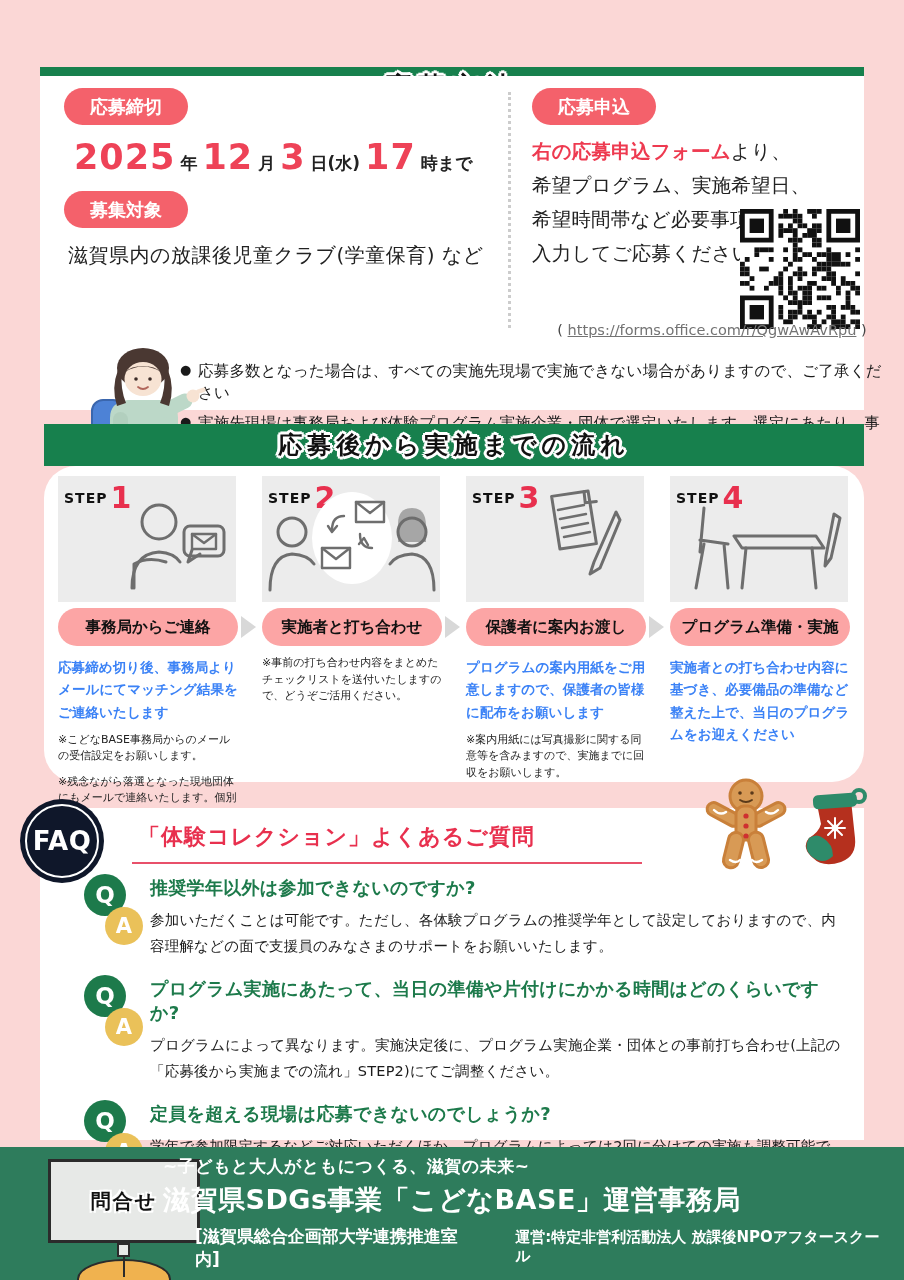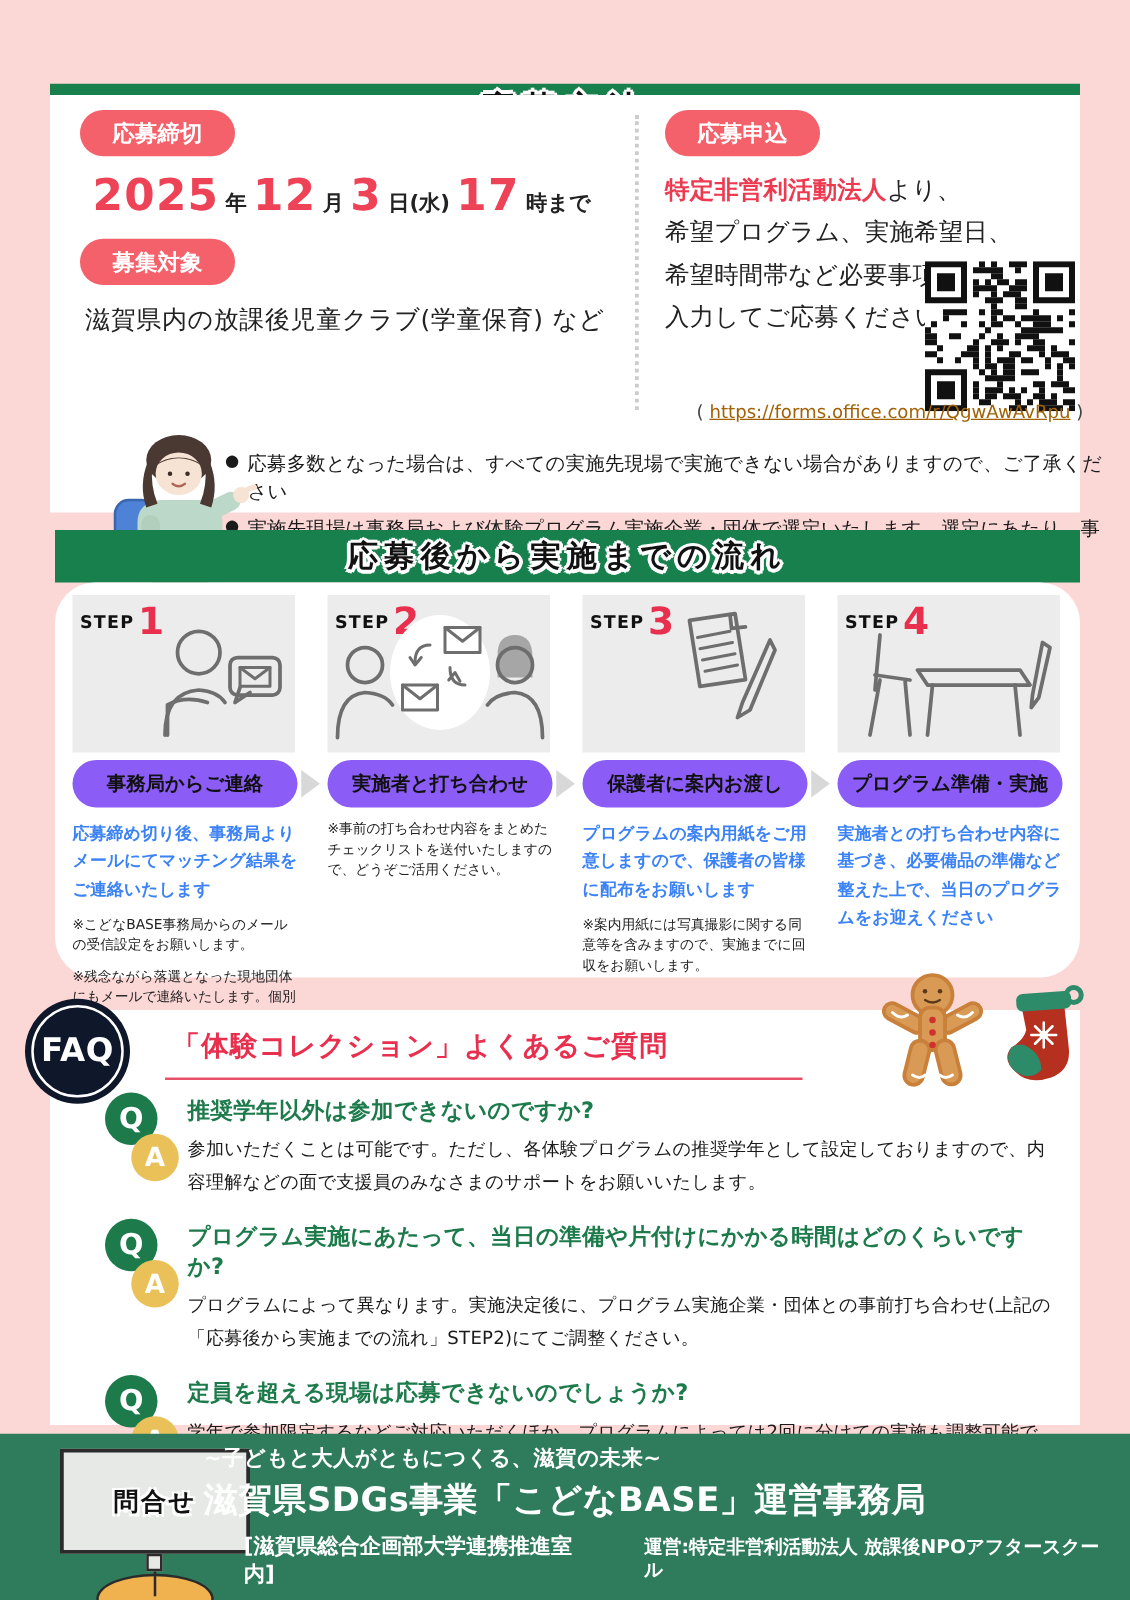--- a/index.html
+++ b/index.html
@@ -21,36 +21,36 @@
   .d-num { color:#ee4257; font-size:35px; font-weight:bold; letter-spacing:1px; }
   .d-unit { color:#222; font-size:17px; font-weight:bold; margin:0 5px; }
   .target-text { font-size:20px; color:#222; margin:14px 0 0 4px; letter-spacing:0.5px; }
   .v-divider { position:absolute; left:468px; top:16px; height:236px; border-left:3px dotted #ccc; }
   .apply-right { position:absolute; left:492px; top:12px; width:318px; }
   .apply-para { font-size:19.5px; color:#222; line-height:1.75; margin-top:10px; letter-spacing:0.2px; }
   .red-bold { color:#ee3a50; font-weight:bold; }
   .qr-wrap { position:absolute; left:700px; top:133px; width:120px; height:120px; background:#fff; }
   .qr-wrap svg { width:100%; height:100%; }
   .url-line { position:absolute; left:480px; top:246px; width:384px; text-align:center; font-size:14.5px; color:#444; white-space:nowrap; }
-  .url-line a { color:#a16207; text-decoration:underline; }
+  .url-line a { color:#737373; text-decoration:underline; }
   .notes-list { position:absolute; left:140px; top:284px; width:716px; }
   .note-item { position:relative; padding-left:18px; font-size:15.5px; color:#1a1a1a; line-height:1.45; margin-bottom:7px; letter-spacing:0.2px; }
   .note-item::before { content:"●"; position:absolute; left:0; top:1px; font-size:13px; }
   .girl { position:absolute; left:40px; top:270px; width:132px; height:142px; }
 
   
   .panel-flow { left:44px; top:466px; width:820px; height:316px;border-radius:32px; }
   .flow-cols { position:absolute; left:14px; top:10px; display:flex; gap:24px; }
   .flow-col { width:180px; position:relative; }
   .step-box { position:relative; width:178px; height:126px; background:#ececec; }
   .step-label { position:absolute; left:6px; top:4px; display:flex; align-items:flex-start; }
   .step-word { font-size:14px; font-weight:bold; color:#111; letter-spacing:1px; margin-top:10px; }
   .step-num { font-size:30px; font-weight:bold; color:#e8304e; margin-left:3px; }
   .step-art { position:absolute; right:4px; bottom:2px; }
-  .flow-pill { margin-top:6px; width:100%; height:38px; background:#8b5cf6; border-radius:19px;
+  .flow-pill { margin-top:6px; width:100%; height:38px; background:#fca5a5; border-radius:19px;
                display:flex; align-items:center; justify-content:center; font-size:15.5px; font-weight:bold; color:#111; white-space:nowrap; }
   .flow-desc { margin-top:10px; font-size:13.5px; font-weight:bold; color:#3b82f6; line-height:1.65; letter-spacing:0.1px; }
   .flow-note { margin-top:9px; font-size:11px; color:#222; line-height:1.5; }
   .flow-arrow { position:absolute; top:150px; width:0; height:0; border-top:11px solid transparent; border-bottom:11px solid transparent; border-left:15px solid #d8d8d8; }
 
   
   .panel-faq { left:40px; top:808px; width:824px; height:332px; }
   .faq-badge { position:absolute; left:20px; top:799px; width:84px; height:84px; background:#0f172a; border-radius:50%;
                display:flex; align-items:center; justify-content:center; z-index:5; }
   .faq-badge-ring { width:74px; height:74px; border:2px solid #fff; border-radius:50%; display:flex; align-items:center; justify-content:center; }
@@ -114,21 +114,21 @@
       </div>
       <div class="pill">募集対象</div>
       <div class="target-text">滋賀県内の放課後児童クラブ(学童保育) など</div>
     </div>
 
     <div class="v-divider"></div>
 
     <div class="apply-right">
       <div class="pill">応募申込</div>
       <div class="apply-para">
-        <span class="red-bold">特定非営利活動法人</span><span>より、</span><br>
+        <span class="red-bold">右の応募申込フォーム</span><span>より、</span><br>
         <span>希望プログラム、実施希望日、</span><br>
         <span>希望時間帯など必要事項を</span><br>
         <span>入力してご応募ください</span>
       </div>
     </div>
 
     <div class="qr-wrap"><svg viewBox="0 0 25 25">
           <rect x="9" y="0" width="1" height="1" fill="#111"></rect>
           <rect x="11" y="0" width="1" height="1" fill="#111"></rect>
           <rect x="14" y="0" width="1" height="1" fill="#111"></rect>

